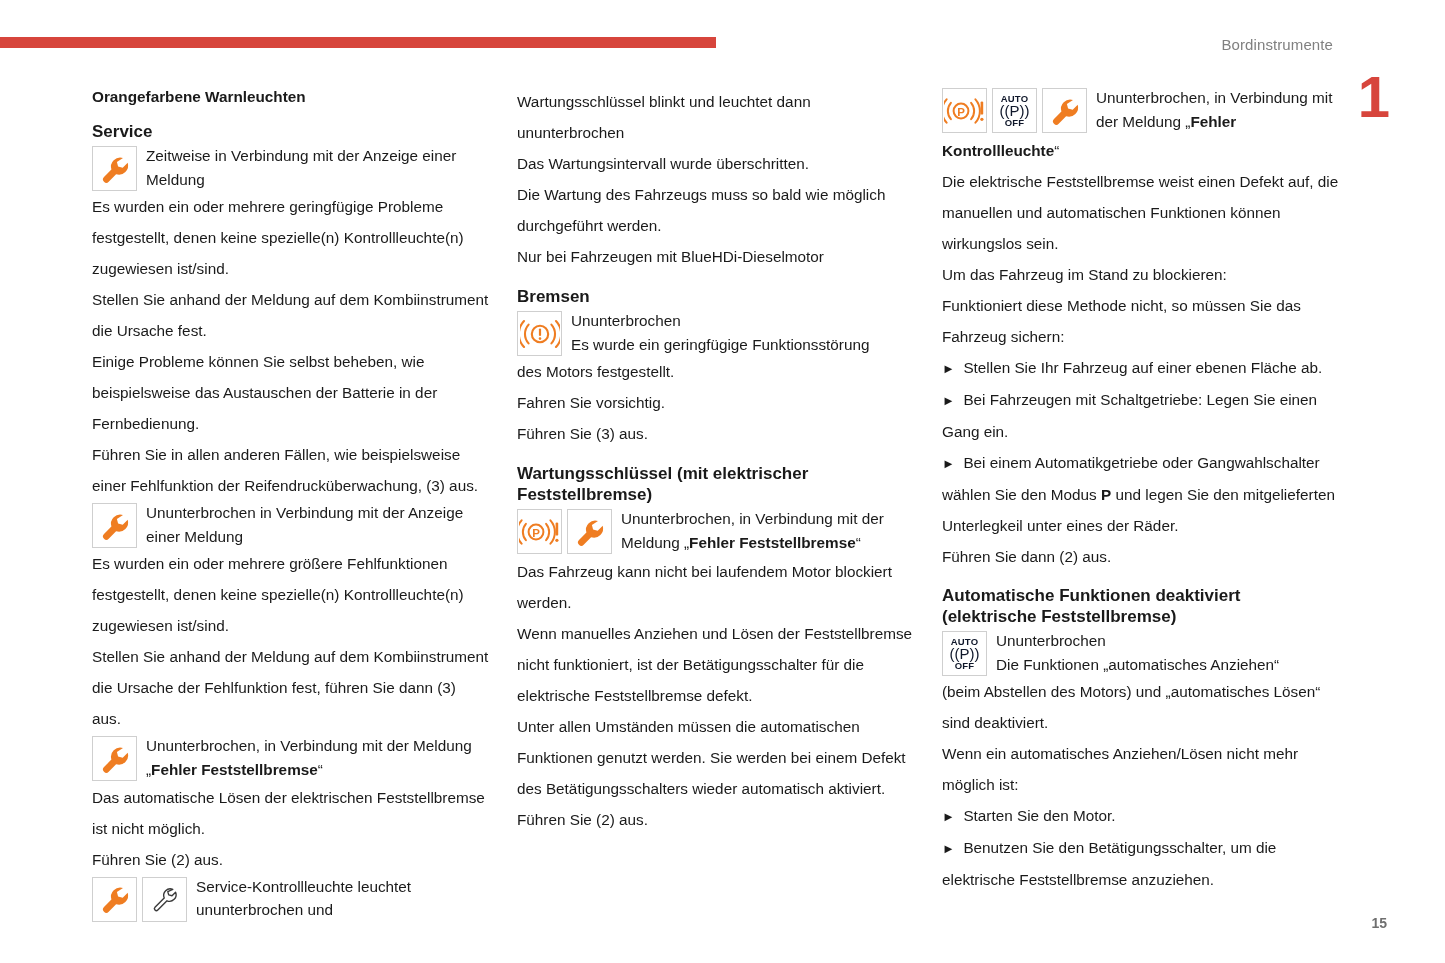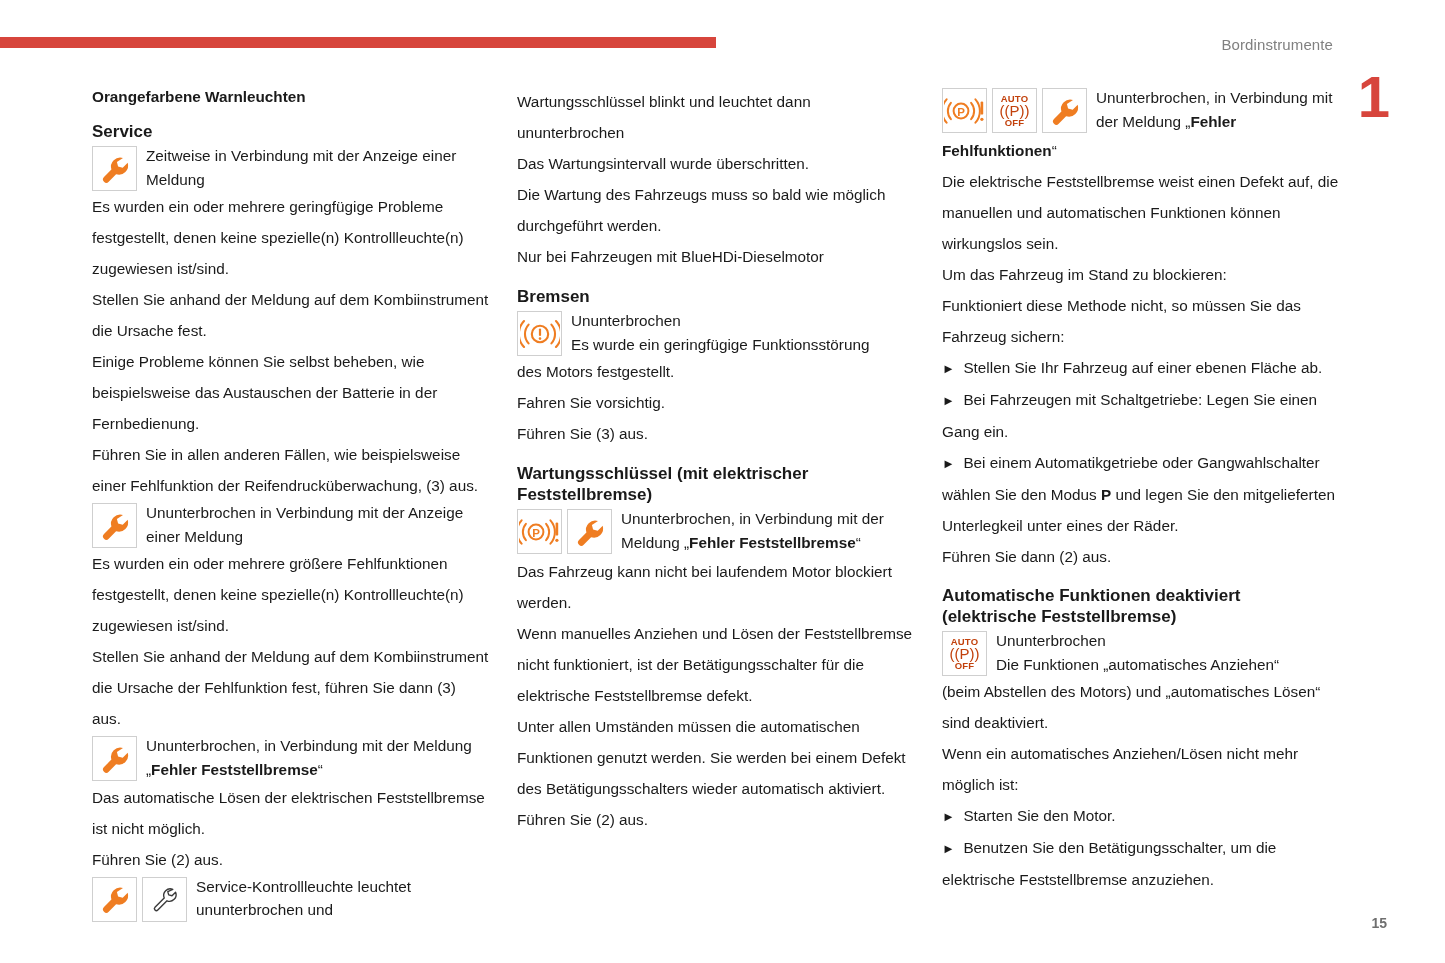--- a/index.html
+++ b/index.html
@@ -128,21 +128,21 @@
   }
   .ic svg { display: block; }
 
   
   .autop {
     display: flex;
     flex-direction: column;
     align-items: center;
     justify-content: center;
     line-height: 1;
-    color: #c2410c;
+    color: #0f172a;
     font-family: "Liberation Sans", sans-serif;
   }
   .autop .t { font-size: 9.5px; font-weight: bold; letter-spacing: 0.2px; }
   .autop .m { font-size: 15px; font-weight: normal; margin: 0px 0; }
   .autop .b { font-size: 9.5px; font-weight: bold; letter-spacing: 0.2px; }
 
   .arrow { font-size: 13px; }
   b.inline { font-weight: bold; }
 </style>
 </head>
@@ -333,21 +333,21 @@
         <div class="ic">
           <svg width="36" height="36" viewBox="0 0 36 36">
             <g fill="#ef7d22">
               <path d="M26.0 7.0 a9.3 9.3 0 0 0 -11.6 11.6 L7.0 26.0 a3.3 3.3 0 0 0 0 4.7 l0.0 0.0 a3.3 3.3 0 0 0 4.7 0 l7.4 -7.4 a9.3 9.3 0 0 0 11.6 -11.6 l-5.0 5.0 l-4.6 -1.2 l-1.2 -4.6 z"></path>
             </g>
           </svg>
         </div>
       </div>
       <div class="icon-text"><span>Ununterbrochen, in Verbindung mit der Meldung „</span><b class="inline">Fehler</b></div>
     </div>
-    <p class="body"><b class="inline">Fehlfunktionen</b><span>“</span></p>
+    <p class="body"><b class="inline">Kontrollleuchte</b><span>“</span></p>
     <p class="body" style="white-space: pre-line;">Die elektrische Feststellbremse weist einen Defekt auf, die manuellen und automatischen Funktionen können wirkungslos sein.
 Um das Fahrzeug im Stand zu blockieren:</p>
     <p class="body" style="white-space: pre-line;">Funktioniert diese Methode nicht, so müssen Sie das Fahrzeug sichern:</p>
     <p class="body"><span class="arrow">►</span>&nbsp; <span>Stellen Sie Ihr Fahrzeug auf einer ebenen Fläche ab.</span></p>
     <p class="body"><span class="arrow">►</span>&nbsp; <span>Bei Fahrzeugen mit Schaltgetriebe: Legen Sie einen Gang ein.</span></p>
     <p class="body"><span class="arrow">►</span>&nbsp; <span>Bei einem Automatikgetriebe oder Gangwahlschalter wählen Sie den Modus </span><b class="inline">P</b><span> und legen Sie den mitgelieferten Unterlegkeil unter eines der Räder.</span></p>
     <p class="body">Führen Sie dann (2) aus.</p>
 
     <h3 class="sub spaced2">Automatische Funktionen deaktiviert (elektrische Feststellbremse)</h3>
 

